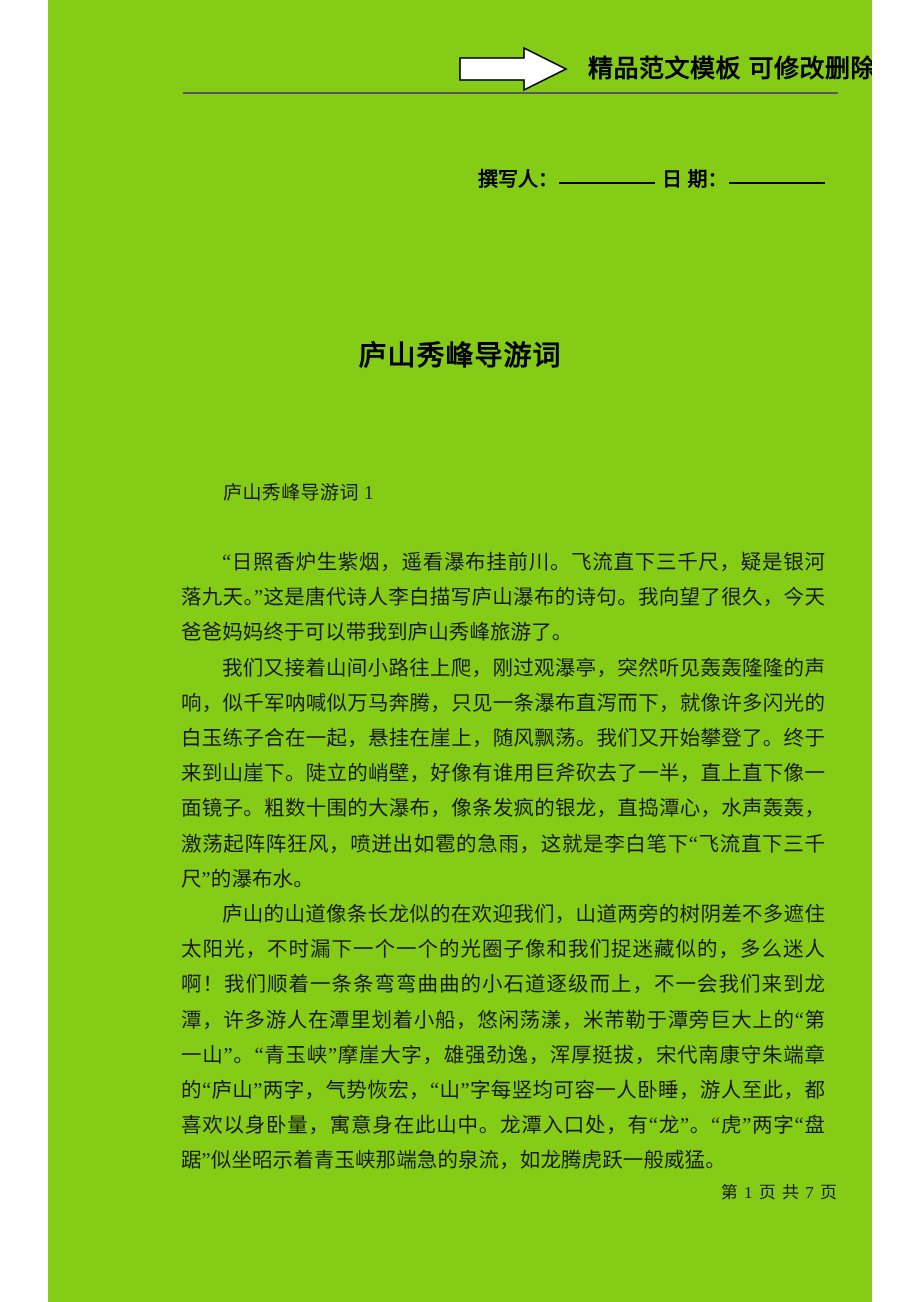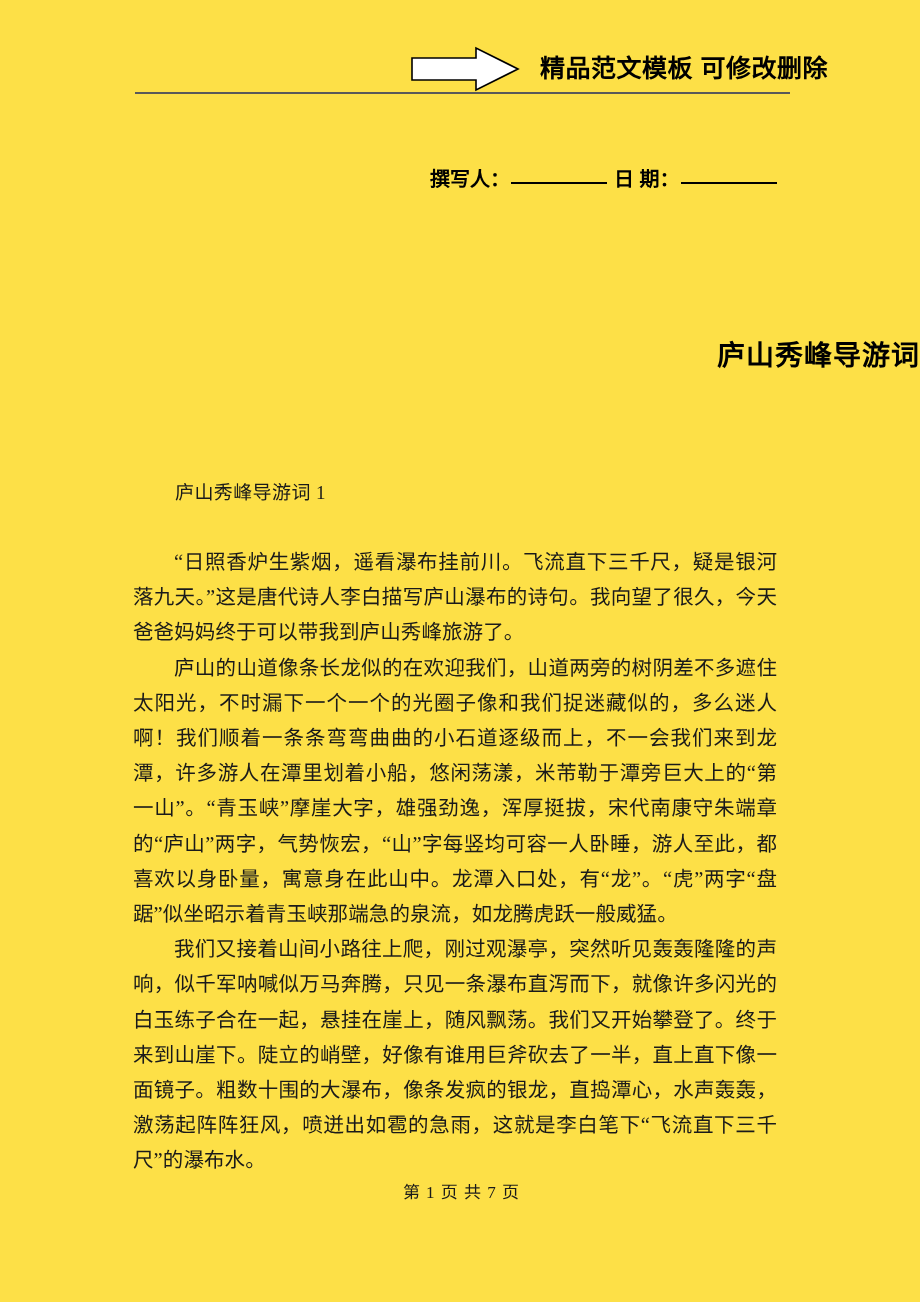--- a/index.html
+++ b/index.html
@@ -3,24 +3,24 @@
 <meta charset="utf-8">
 <style>
   html, body {
     margin: 0;
     padding: 0;
     background: #ffffff;
   }
 
   .page {
     position: relative;
-    width: 920px;
+    width: 824px;
     height: 1302px;
     margin: 0 auto;
-    background: #fde047;
+    background: #84cc16;
     overflow: hidden;
     font-family: "Liberation Serif", "DejaVu Serif", serif;
     color: #000000;
     text-decoration: underline;
     -webkit-font-smoothing: antialiased;
   }
 
   
   .header-band {
     position: absolute;
@@ -86,21 +86,21 @@
     display: inline-block;
     width: 6px;
   }
 
   
   .doc-title {
     position: absolute;
     left: 0;
     right: 0;
     top: 333px;
-    text-align: right;
+    text-align: center;
     font-family: "Liberation Sans", "DejaVu Sans", sans-serif;
     font-weight: bold;
     font-size: 28px;
     letter-spacing: 1px;
     color: #000000;
   }
 
   
   .doc-subtitle {
     position: absolute;
@@ -129,21 +129,21 @@
     color: #1a1a1a;
     letter-spacing: 0.1px;
   }
 
   
   .footer {
     position: absolute;
     left: 133px;
     top: 1178px;
     width: 657px;
-    text-align: center;
+    text-align: right;
     font-size: 17px;
     color: #1a1a1a;
     letter-spacing: 1px;
   }
 </style>
 </head>
 <body>
 
 <div class="page">
 
@@ -163,19 +163,19 @@
   <div class="byline">
     <span>撰写人：</span><span class="fill"></span><span class="gap"></span><span>日 期：</span><span class="fill"></span>
   </div>
 
   <div class="doc-title">庐山秀峰导游词</div>
 
   <div class="doc-subtitle">庐山秀峰导游词 1</div>
 
   <div class="body-text">
     <p>“日照香炉生紫烟，遥看瀑布挂前川。飞流直下三千尺，疑是银河落九天。”这是唐代诗人李白描写庐山瀑布的诗句。我向望了很久，今天爸爸妈妈终于可以带我到庐山秀峰旅游了。</p>
+    <p>我们又接着山间小路往上爬，刚过观瀑亭，突然听见轰轰隆隆的声响，似千军呐喊似万马奔腾，只见一条瀑布直泻而下，就像许多闪光的白玉练子合在一起，悬挂在崖上，随风飘荡。我们又开始攀登了。终于来到山崖下。陡立的峭壁，好像有谁用巨斧砍去了一半，直上直下像一面镜子。粗数十围的大瀑布，像条发疯的银龙，直捣潭心，水声轰轰，激荡起阵阵狂风，喷迸出如雹的急雨，这就是李白笔下“飞流直下三千尺”的瀑布水。</p>
     <p>庐山的山道像条长龙似的在欢迎我们，山道两旁的树阴差不多遮住太阳光，不时漏下一个一个的光圈子像和我们捉迷藏似的，多么迷人啊！我们顺着一条条弯弯曲曲的小石道逐级而上，不一会我们来到龙潭，许多游人在潭里划着小船，悠闲荡漾，米芾勒于潭旁巨大上的“第一山”。“青玉峡”摩崖大字，雄强劲逸，浑厚挺拔，宋代南康守朱端章的“庐山”两字，气势恢宏，“山”字每竖均可容一人卧睡，游人至此，都喜欢以身卧量，寓意身在此山中。龙潭入口处，有“龙”。“虎”两字“盘踞”似坐昭示着青玉峡那端急的泉流，如龙腾虎跃一般威猛。</p>
-    <p>我们又接着山间小路往上爬，刚过观瀑亭，突然听见轰轰隆隆的声响，似千军呐喊似万马奔腾，只见一条瀑布直泻而下，就像许多闪光的白玉练子合在一起，悬挂在崖上，随风飘荡。我们又开始攀登了。终于来到山崖下。陡立的峭壁，好像有谁用巨斧砍去了一半，直上直下像一面镜子。粗数十围的大瀑布，像条发疯的银龙，直捣潭心，水声轰轰，激荡起阵阵狂风，喷迸出如雹的急雨，这就是李白笔下“飞流直下三千尺”的瀑布水。</p>
   </div>
 
   <div class="footer">第 1 页 共 7 页</div>
 
 </div>
 
 </body></html>

